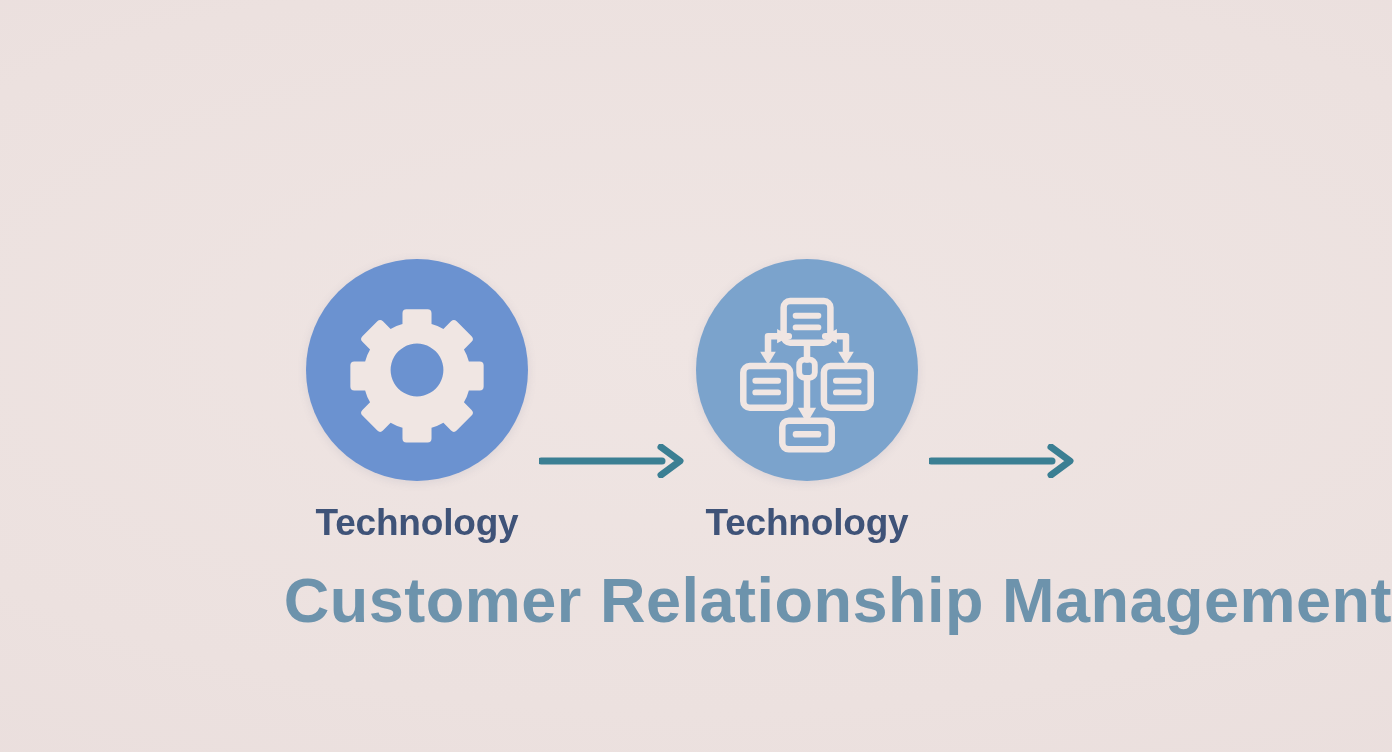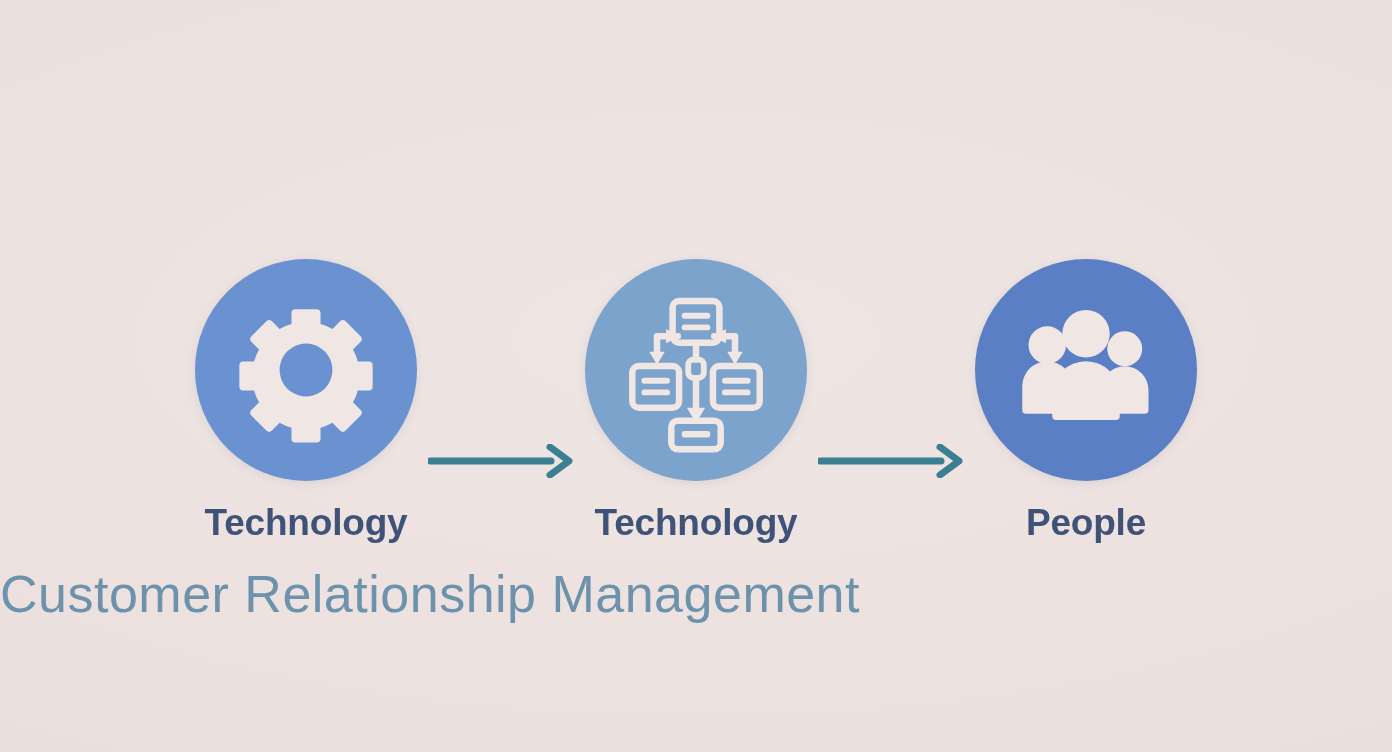--- a/index.html
+++ b/index.html
@@ -79,23 +79,23 @@
     justify-content: center;
   }
   .connector svg { display: block; }
 
   
   .main-title {
     position: absolute;
     left: 0;
     right: 0;
     top: 566px;
-    text-align: left;
-    font-size: 52px;
-    font-weight: 400;
+    text-align: right;
+    font-size: 63px;
+    font-weight: 700;
     color: #6d93ac;
     letter-spacing: 0.5px;
     line-height: 1.1;
   }
 </style>
 </head>
 <body>
 
 <div class="stage">
 
@@ -195,36 +195,18 @@
       <div class="node-label">Technology</div>
     </div>
 
     <div class="connector">
       <svg width="146" height="34" viewBox="0 0 146 34">
         <line x1="2" y1="17" x2="123" y2="17" stroke="#3b7f93" stroke-width="7" stroke-linecap="round"></line>
         <polyline points="122,3 141,17 122,31" fill="none" stroke="#3b7f93" stroke-width="7" stroke-linecap="round" stroke-linejoin="round"></polyline>
       </svg>
     </div>
 
-    <div class="node">
-      <div class="circle people">
-        <svg width="150" height="150" viewBox="0 0 120 120">
-          <g fill="#f0e6e3">
-
-            <circle cx="29" cy="40" r="15"></circle>
-            <path d="M9 92 V73 a20 20 0 0 1 40 0 V92 a3 3 0 0 1 -3 3 H12 a3 3 0 0 1 -3 -3 z"></path>
-
-            <circle cx="91" cy="43" r="14"></circle>
-            <path d="M72 92 V76 a19 19 0 0 1 38 0 V92 a3 3 0 0 1 -3 3 H75 a3 3 0 0 1 -3 -3 z"></path>
-
-            <circle cx="60" cy="31" r="19"></circle>
-            <path d="M33 97 V80 a27 27 0 0 1 54 0 V97 a3 3 0 0 1 -3 3 H36 a3 3 0 0 1 -3 -3 z"></path>
-          </g>
-        </svg>
-      </div>
-      <div class="node-label">People</div>
-    </div>
 
   </div>
 
   <div class="main-title">Customer Relationship Management</div>
 
 </div>
 
 </body></html>

